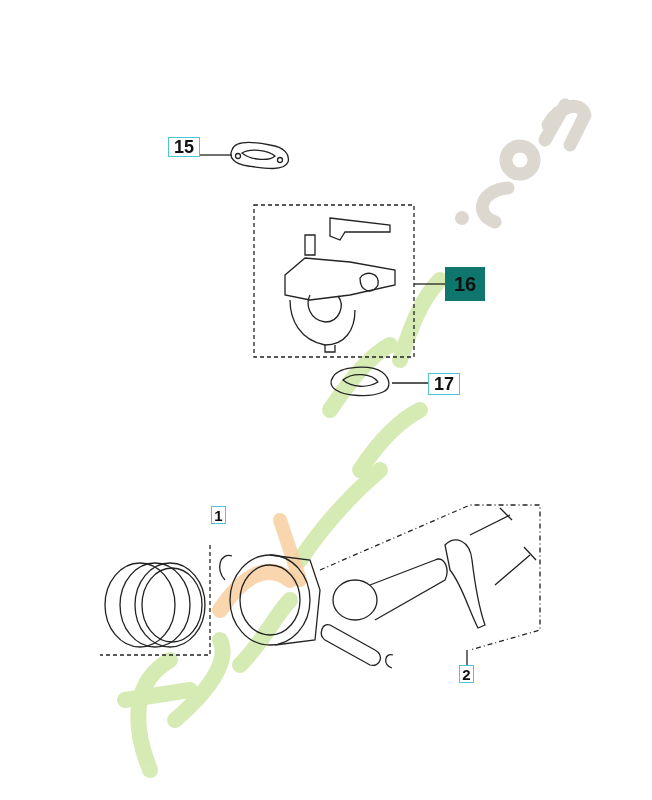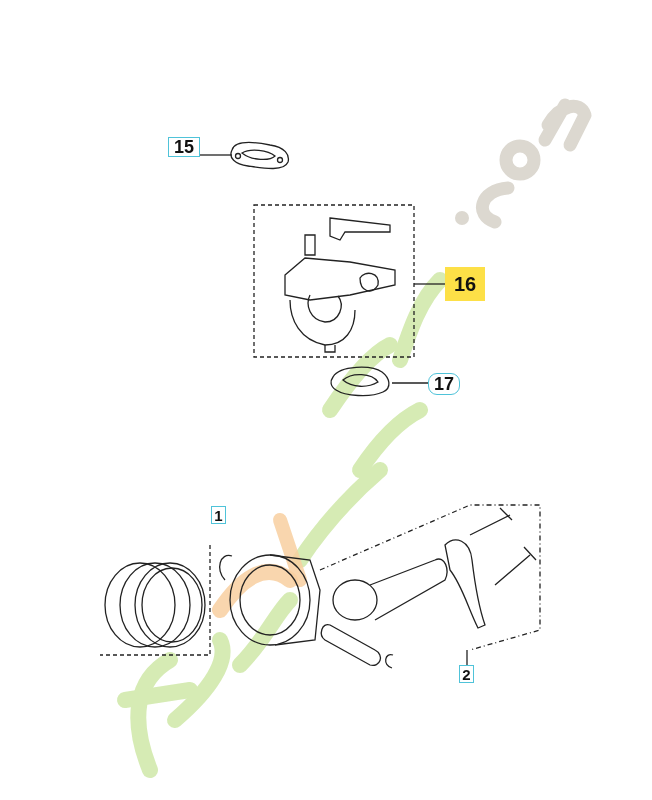--- a/index.html
+++ b/index.html
@@ -3,21 +3,21 @@
 <meta charset="utf-8">
 <style>
   html, body { margin:0; padding:0; background:#ffffff; }
   body { width:652px; height:800px; position:relative; overflow:hidden; font-family:"Liberation Sans", sans-serif; }
   .canvas { position:absolute; left:0; top:0; width:652px; height:800px; }
   .label {
     position:absolute; font-family:"Liberation Sans", sans-serif; font-weight:bold;
     color:#111; line-height:1; box-sizing:border-box; text-align:center;
     border:1.5px solid #4fc3d9; background:#fff;
   }
-  .label.hl { background:#fde047; border:none; }
+  .label.hl { background:#0f766e; border:none; }
   svg { position:absolute; left:0; top:0; }
 </style>
 </head>
 <body>
 
 <div class="canvas">
 
   <svg width="652" height="800">
     <g fill="none" stroke="#cfe8a8" stroke-width="16" stroke-linecap="round" opacity="0.85">
       <path d="M150 770 C 130 720, 135 680, 170 660"></path>
@@ -89,16 +89,16 @@
       <path d="M470 535 L 510 515 M 500 508 L 512 520"></path>
       <path d="M495 585 L 530 555 M 524 547 L 536 560"></path>
 
       <path d="M320 570 L 470 505 L 540 505 L 540 630 L 470 650" stroke-dasharray="5,3,1,3"></path>
       <line x1="467" y1="650" x2="467" y2="665"></line>
     </g>
   </svg>
 
   <div class="label" style="left:168px;top:137px;width:32px;height:20px;font-size:18px;">15</div>
   <div class="label hl" style="left:445px;top:267px;width:40px;height:34px;font-size:20px;padding-top:7px;">16</div>
-  <div class="label" style="left:428px;top:373px;width:32px;height:22px;font-size:18px;padding-top:1px;border-radius:9px;">17</div>
+  <div class="label" style="left:428px;top:373px;width:32px;height:22px;font-size:18px;padding-top:1px;">17</div>
   <div class="label" style="left:211px;top:506px;width:15px;height:18px;font-size:15px;padding-top:1px;">1</div>
   <div class="label" style="left:459px;top:665px;width:15px;height:18px;font-size:15px;padding-top:1px;">2</div>
 </div>
 
 </body></html>

